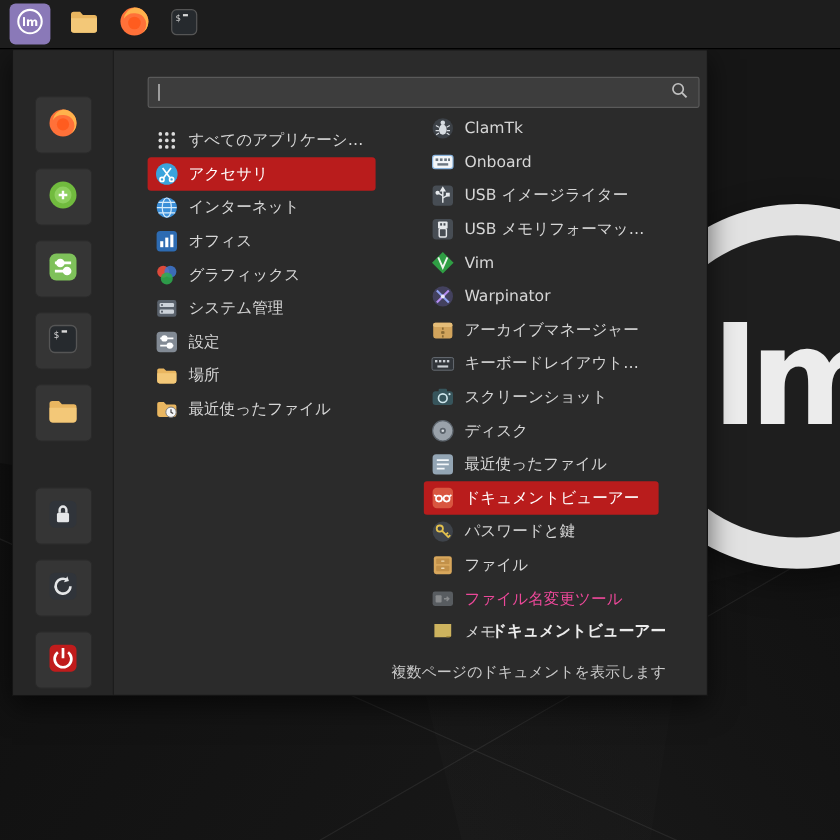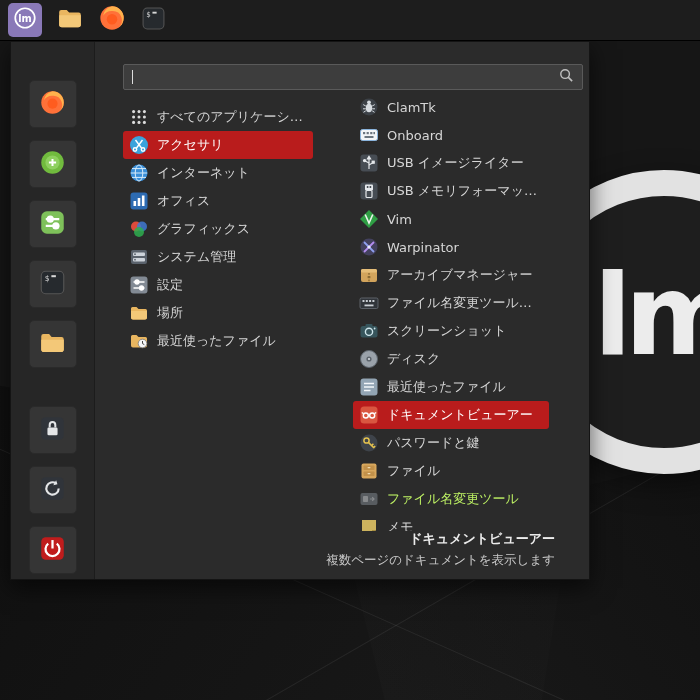--- a/index.html
+++ b/index.html
@@ -45,26 +45,26 @@
     display:flex;align-items:center;padding:0 8px}
   .caret{width:1px;height:14px;background:#dddddd;margin-right:2px;flex:none}
   .search input{flex:1;background:transparent;border:none;outline:none;color:#e8e8e8;
     font-size:13px;padding:0;min-width:0;font-family:inherit}
   .mag{flex:none;margin-left:6px}
   .cats{position:absolute;left:28px;top:61px;width:190px}
   .apps{position:absolute;left:258px;top:51px;width:196px;height:438px;overflow:hidden}
   .row{height:28px;display:flex;align-items:center;gap:8px;padding:0 6px;border-radius:3px;
     color:#d6d6d6;font-size:13px;box-sizing:border-box;cursor:pointer;white-space:nowrap}
   .row.selected{background:#b91c1c;color:#ffffff}
-  .row.disabled{color:#bef264}
+  .row.disabled{color:#ec4899}
   .ic{width:20px;height:20px;display:flex;align-items:center;justify-content:center;flex:none}
   .lbl{overflow:hidden;text-overflow:ellipsis}
   .info{position:absolute;right:34px;bottom:10px;text-align:right}
   .info-title{font-size:13px;font-weight:bold;color:#ececec}
-  .info-desc{font-size:12.5px;color:#c9c9c9;margin-top:4px}
+  .info-desc{font-size:12.5px;color:#c9c9c9;margin-top:17px}
 </style>
 </head>
 <body>
 
 <div class="wallpaper">
   <div class="facet1"></div>
   <div class="facet2"></div>
   <div class="hairline hl1"></div>
   <div class="hairline hl2"></div>
   <div class="logo-ring">
@@ -410,21 +410,21 @@
               <rect x="1" y="5" width="18" height="10.5" rx="1.5" fill="#31353a" stroke="#6a7077" stroke-width=".8"></rect>
               <g fill="#c9ced3">
                 <rect x="3.5" y="7" width="2" height="2"></rect>
                 <rect x="6.8" y="7" width="2" height="2"></rect>
                 <rect x="10.1" y="7" width="2" height="2"></rect>
                 <rect x="13.4" y="7" width="2" height="2"></rect>
                 <rect x="5.5" y="11.5" width="9" height="1.8"></rect>
               </g>
             </svg>
         </span>
-        <span class="lbl">ファイル名変更ツール…</span>
+        <span class="lbl">キーボードレイアウトビ…</span>
       </div>
       <div class="row">
         <span class="ic">
           <svg viewBox="0 0 20 20" width="20" height="20">
               <rect x="6.5" y="3" width="7" height="3" rx="1" fill="#37555c"></rect>
               <rect x="1.5" y="5" width="17" height="11.5" rx="2.5" fill="#37555c"></rect>
               <circle cx="10" cy="10.8" r="3.6" fill="none" stroke="#cfe6ec" stroke-width="1.4"></circle>
               <circle cx="15.6" cy="7.5" r=".9" fill="#cfe6ec"></circle>
             </svg>
         </span>

